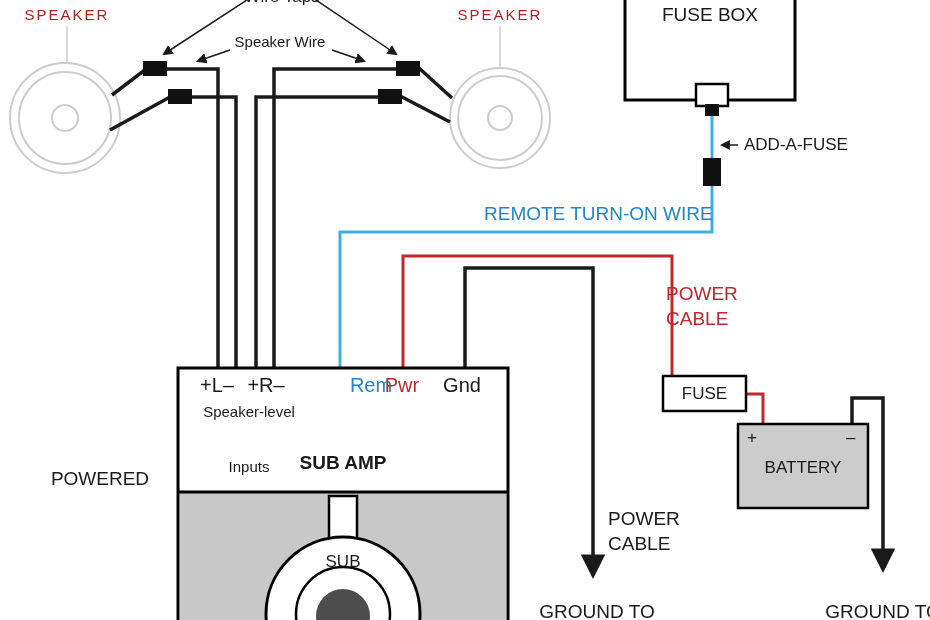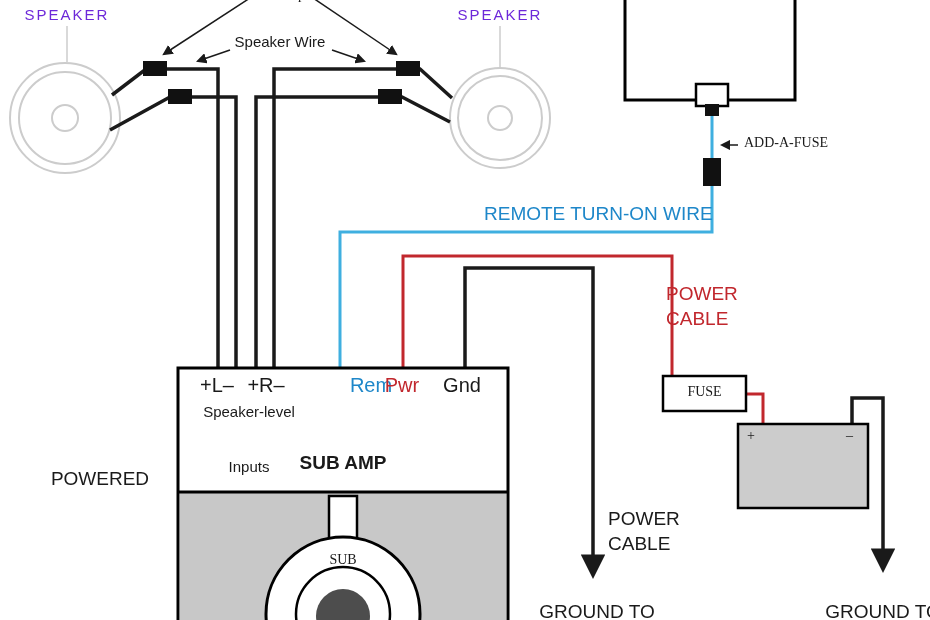--- a/index.html
+++ b/index.html
@@ -3,25 +3,25 @@
 <meta charset="utf-8">
 <style>
   html,body{margin:0;padding:0;background:#ffffff;}
   #canvas{
     position:relative;width:930px;height:620px;overflow:hidden;
     background:#ffffff;font-family:"Liberation Sans",sans-serif;
   }
   #wires-svg{position:absolute;left:0;top:0;}
   .lbl{position:absolute;color:#1a1a1a;white-space:nowrap;line-height:1.2;}
   .center{text-align:center;}
-  .gray{color:#6d28d9;letter-spacing:2px;}
+  .gray{color:#b91c1c;letter-spacing:2px;}
   .blue{color:#1e87c9;}
   .red{color:#c1272d;}
   .s15{font-size:15px;}
-  .s17{font-size:14px;font-family:Liberation Serif, serif;}
+  .s17{font-size:17px;}
   .s19{font-size:19px;}
   .s20{font-size:20px;}
 </style>
 </head>
 <body>
 
 <div id="canvas">
 
   <svg id="wires-svg" width="930" height="620" viewBox="0 0 930 620">
     <defs>
@@ -81,32 +81,34 @@
     <line x1="332" y1="50" x2="364" y2="61" stroke="#1a1a1a" stroke-width="1.5" marker-end="url(#arrowB)"></line>
     <line x1="738" y1="145" x2="722" y2="145" stroke="#1a1a1a" stroke-width="1.5" marker-end="url(#arrowB)"></line>
   </svg>
 
   <div class="lbl gray s15 center" style="left:12px;top:6px;width:110px;">SPEAKER</div>
   <div class="lbl gray s15 center" style="left:445px;top:6px;width:110px;">SPEAKER</div>
 
   <div class="lbl s17 center" style="left:222px;top:-13px;width:120px;">Wire Taps</div>
   <div class="lbl s15 center" style="left:218px;top:33px;width:124px;">Speaker Wire</div>
 
+  <div class="lbl s19 center" style="left:625px;top:4px;width:170px;">FUSE BOX</div>
 
   <div class="lbl s17" style="left:744px;top:135px;">ADD-A-FUSE</div>
 
   <div class="lbl blue s19" style="left:484px;top:203px;">REMOTE TURN-ON WIRE</div>
 
   <div class="lbl red s19" style="left:666px;top:283px;">POWER</div>
   <div class="lbl red s19" style="left:666px;top:308px;">CABLE</div>
 
   <div class="lbl s17 center" style="left:663px;top:384px;width:83px;">FUSE</div>
 
   <div class="lbl s17" style="left:747px;top:428px;">+</div>
   <div class="lbl s17" style="left:846px;top:428px;">–</div>
+  <div class="lbl s17 center" style="left:738px;top:458px;width:130px;">BATTERY</div>
 
   <div class="lbl s19" style="left:608px;top:508px;">POWER</div>
   <div class="lbl s19" style="left:608px;top:533px;">CABLE</div>
 
   <div class="lbl s19 center" style="left:532px;top:601px;width:130px;">GROUND TO</div>
   <div class="lbl s19 center" style="left:818px;top:601px;width:130px;">GROUND TO</div>
 
   <div class="lbl s19 center" style="left:35px;top:468px;width:130px;">POWERED</div>
 
   <div class="lbl s20 center" style="left:194px;top:373px;width:46px;">+L–</div>

